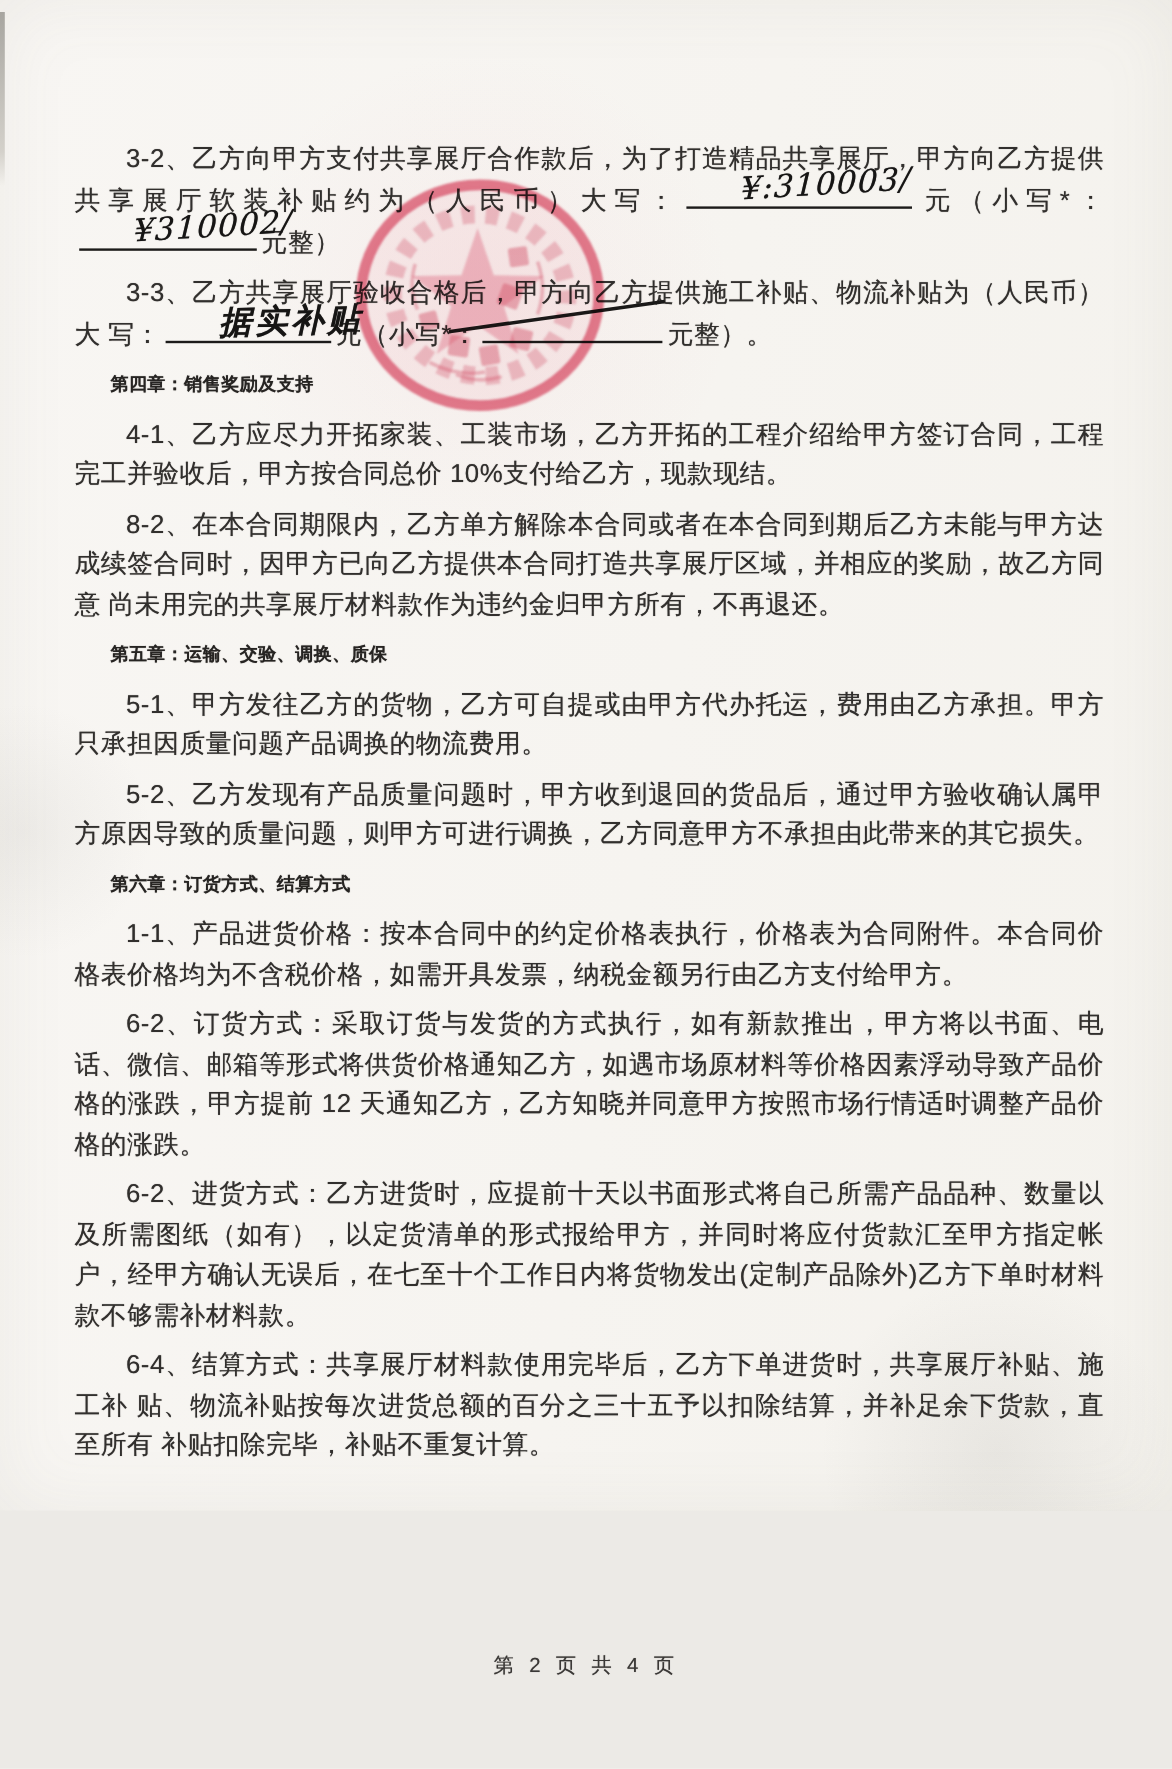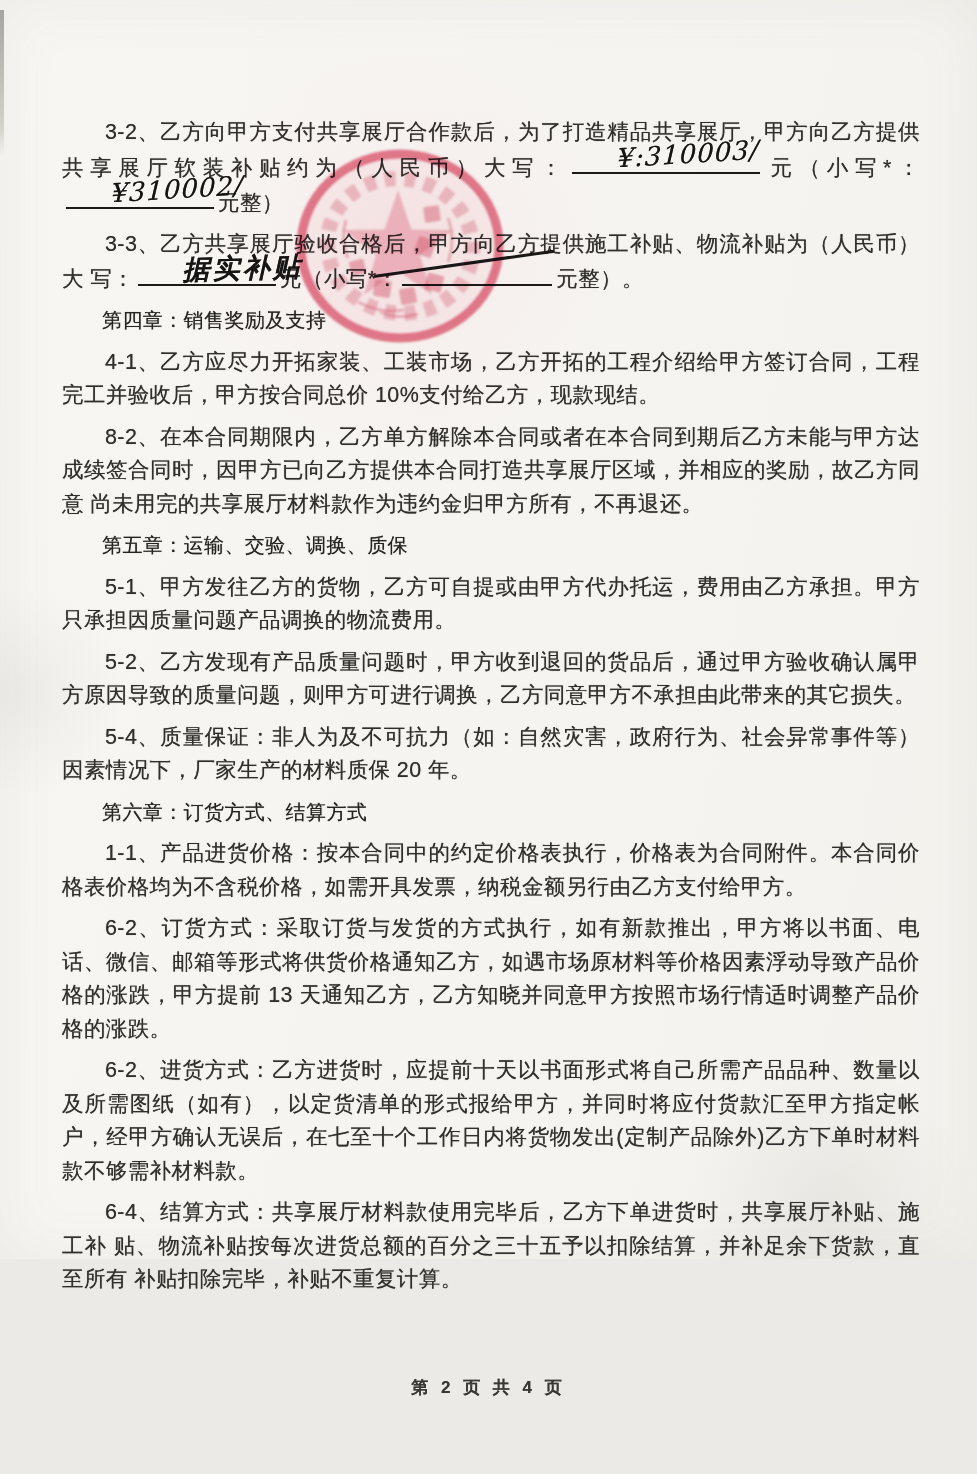--- a/index.html
+++ b/index.html
@@ -23,21 +23,21 @@
     opacity:.75;
   }
   .content{
     position:absolute;left:62px;top:116px;width:858px;
     font-size:21.5px;line-height:33.5px;letter-spacing:.4px;
     color:#312f2d;text-align:justify;
     text-shadow:0 0 .7px rgba(64,60,58,.75);
   }
   .content p{margin:0 0 8px;text-indent:2em;}
   .content h3{
-    margin:4px 0 8px;font-size:20px;font-weight:normal;
+    margin:4px 0 8px;font-size:15px;font-weight:bold;
     text-indent:2em;color:#262422;
   }
   
   .blank{
     position:relative;display:inline-block;height:1.05em;
     border-bottom:2.2px solid #1c1b1a;vertical-align:baseline;
     margin:0 4px;
   }
   .blank-upper-32{width:188px;}
   .blank-lower-32{width:148px;}
@@ -58,21 +58,21 @@
     border-radius:2px;
   }
   
   .stamp{
     position:absolute;left:288px;top:142px;width:224px;height:214px;
     mix-blend-mode:multiply;filter:blur(.9px);opacity:.92;
     pointer-events:none;
   }
   .footer{
     position:absolute;left:0;top:1376px;width:977px;
-    text-align:center;font-size:17px;font-weight:bold;
+    text-align:center;font-size:17px;font-weight:normal;
     color:#3a3836;letter-spacing:4px;
     text-shadow:0 0 .6px rgba(64,60,58,.7);
   }
 </style>
 </head>
 <body>
 
 <div class="page">
 
   <div class="scan-edge"></div>
@@ -83,25 +83,24 @@
 
     <p><span>3-3、乙方共享展厅验收合格后，甲方向乙方提供施工补贴、物流补贴为（人民币）大 写：</span><span class="blank blank-upper-33"><span class="hw hw-cn">据实补贴</span></span><span>元（小写*：</span><span class="blank blank-lower-33"><span class="hw-strike"></span></span><span>元整）。</span></p>
 
     <h3>第四章：销售奖励及支持</h3>
     <p>4-1、乙方应尽力开拓家装、工装市场，乙方开拓的工程介绍给甲方签订合同，工程完工并验收后，甲方按合同总价 10%支付给乙方，现款现结。</p>
     <p>8-2、在本合同期限内，乙方单方解除本合同或者在本合同到期后乙方未能与甲方达成续签合同时，因甲方已向乙方提供本合同打造共享展厅区域，并相应的奖励，故乙方同意 尚未用完的共享展厅材料款作为违约金归甲方所有，不再退还。</p>
 
     <h3>第五章：运输、交验、调换、质保</h3>
     <p>5-1、甲方发往乙方的货物，乙方可自提或由甲方代办托运，费用由乙方承担。甲方只承担因质量问题产品调换的物流费用。</p>
     <p>5-2、乙方发现有产品质量问题时，甲方收到退回的货品后，通过甲方验收确认属甲方原因导致的质量问题，则甲方可进行调换，乙方同意甲方不承担由此带来的其它损失。</p>
-    <p>5-4、质量保证：非人为及不可抗力（如：自然灾害，政府行为、社会异常事件等）因素情况下，厂家生产的材料质保 20 年。</p>
 
     <h3>第六章：订货方式、结算方式</h3>
     <p>1-1、产品进货价格：按本合同中的约定价格表执行，价格表为合同附件。本合同价格表价格均为不含税价格，如需开具发票，纳税金额另行由乙方支付给甲方。</p>
-    <p>6-2、订货方式：采取订货与发货的方式执行，如有新款推出，甲方将以书面、电话、微信、邮箱等形式将供货价格通知乙方，如遇市场原材料等价格因素浮动导致产品价格的涨跌，甲方提前 13 天通知乙方，乙方知晓并同意甲方按照市场行情适时调整产品价格的涨跌。</p>
+    <p>6-2、订货方式：采取订货与发货的方式执行，如有新款推出，甲方将以书面、电话、微信、邮箱等形式将供货价格通知乙方，如遇市场原材料等价格因素浮动导致产品价格的涨跌，甲方提前 12 天通知乙方，乙方知晓并同意甲方按照市场行情适时调整产品价格的涨跌。</p>
     <p>6-2、进货方式：乙方进货时，应提前十天以书面形式将自己所需产品品种、数量以及所需图纸（如有），以定货清单的形式报给甲方，并同时将应付货款汇至甲方指定帐户，经甲方确认无误后，在七至十个工作日内将货物发出(定制产品除外)乙方下单时材料款不够需补材料款。</p>
     <p>6-4、结算方式：共享展厅材料款使用完毕后，乙方下单进货时，共享展厅补贴、施工补 贴、物流补贴按每次进货总额的百分之三十五予以扣除结算，并补足余下货款，直至所有 补贴扣除完毕，补贴不重复计算。</p>
 
   </div>
 
   <svg class="stamp" viewBox="0 0 224 214" xmlns="http://www.w3.org/2000/svg">
 
     <ellipse cx="112" cy="104" rx="98" ry="91" fill="#ec8ba0" opacity="0.10"></ellipse>
 
     <ellipse cx="112" cy="104" rx="99" ry="92" fill="none" stroke="#e0506c" stroke-width="9" opacity="0.80"></ellipse>

